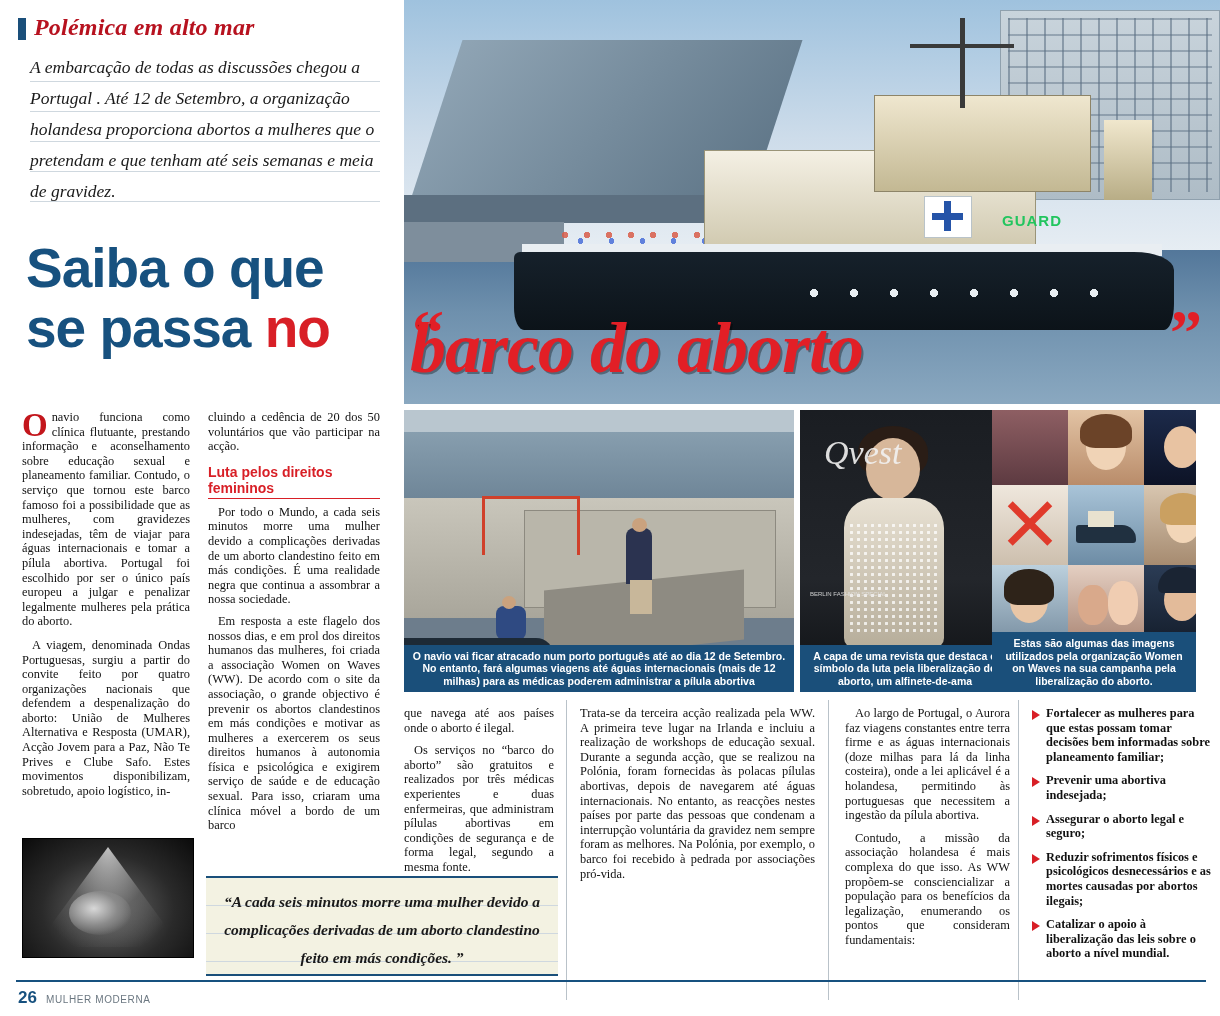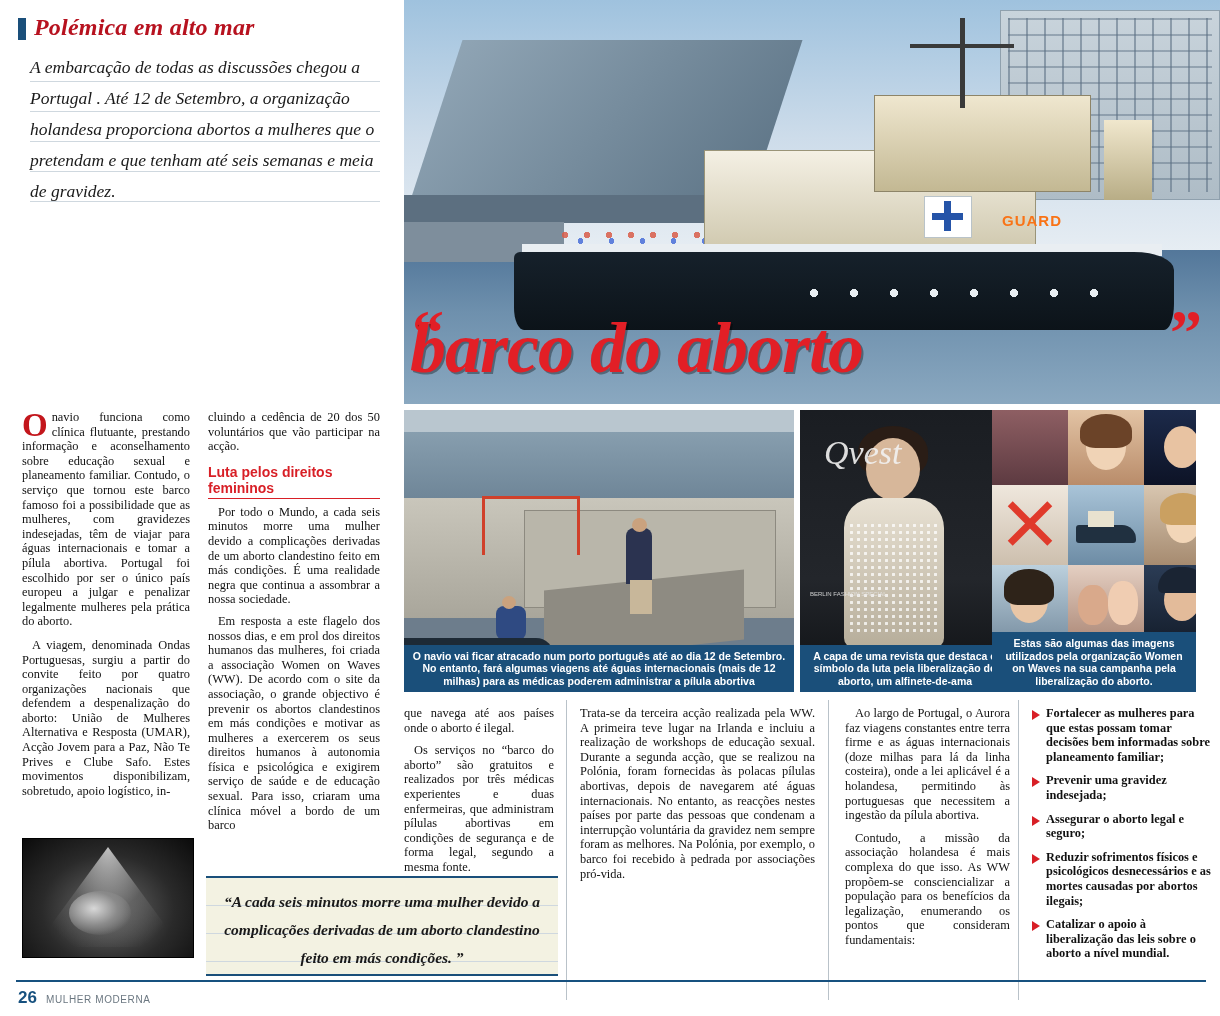--- a/index.html
+++ b/index.html
@@ -106,21 +106,21 @@
   #hero .deckhouse{position:absolute;left:470px;top:95px;width:215px;height:95px;
     background:linear-gradient(#efe7cf,#c3b893);border:1px solid #8d8468;}
   #hero .funnel{position:absolute;left:700px;top:120px;width:48px;height:80px;
     background:linear-gradient(#f0e7cd,#b8ad86);}
   #hero .mast{position:absolute;left:556px;top:18px;width:5px;height:90px;background:#3a3a3a;}
   #hero .yard{position:absolute;left:506px;top:44px;width:104px;height:4px;background:#3a3a3a;}
   #hero .cross-box{position:absolute;left:520px;top:196px;width:46px;height:40px;background:#fff;border:1px solid #b9c3c9;}
   #hero .cross-v{position:absolute;left:540px;top:201px;width:7px;height:30px;background:#2554a8;}
   #hero .cross-h{position:absolute;left:528px;top:213px;width:31px;height:7px;background:#2554a8;}
   #hero .guard{position:absolute;left:598px;top:212px;font-family:"Liberation Sans",sans-serif;
-    font-weight:bold;font-size:15px;color:#f97316;letter-spacing:1px;}
+    font-weight:bold;font-size:15px;color:#22c55e;letter-spacing:1px;}
   #hero .portholes{position:absolute;left:390px;top:288px;width:320px;height:10px;
     background-image:radial-gradient(circle, #e8eef2 0 4px, transparent 4px);
     background-size:40px 10px;background-repeat:repeat-x;}
   #hero .crowd{position:absolute;left:150px;top:222px;width:230px;height:26px;
     background-image:radial-gradient(circle,#d95d4a 0 3px,transparent 3px),radial-gradient(circle,#4a6fd9 0 3px,transparent 3px);
     background-size:22px 26px, 31px 26px;background-position:0 0, 11px 6px;opacity:.85;}
   #hero .dock{position:absolute;left:0;top:222px;width:160px;height:40px;background:#7e8e9c;}
   #titleline{
     position:absolute;left:404px;top:292px;width:816px;height:112px;
     pointer-events:none;
@@ -188,20 +188,24 @@
 </head>
 <body>
 
 <div id="left-col">
 
   <div class="kicker-rule"></div>
   <div id="kicker">Polémica em alto mar</div>
 
   <div id="standfirst">A embarcação de todas as discussões chegou a Portugal . Até 12 de Setembro, a organização holandesa proporciona abortos a mulheres que o pretendam e que tenham até seis semanas e meia de gravidez.</div>
 
+  <div id="headline">
+    <span>Saiba o que</span><br>
+    <span>se passa </span><span class="red">no</span>
+  </div>
 
   <div id="col1" class="bodytext">
     <p style="margin:0 0 9px 0;">
       <span class="dropcap">O</span><span>navio funciona como clínica flutuante, prestando informação e aconselhamento sobre educação sexual e planeamento familiar. Contudo, o serviço que tornou este barco famoso foi a possibilidade que as mulheres, com gravidezes indesejadas, têm de viajar para águas internacionais e tomar a pílula abortiva. Portugal foi escolhido por ser o único país europeu a julgar e penalizar legalmente mulheres pela prática do aborto.</span>
     </p>
     <p style="margin:0;text-indent:10px;">A viagem, denominada Ondas Portuguesas, surgiu a partir do convite feito por quatro organizações nacionais que defendem a despenalização do aborto: União de Mulheres Alternativa e Resposta (UMAR), Acção Jovem para a Paz, Não Te Prives e Clube Safo. Estes movimentos disponibilizam, sobretudo, apoio logístico, in-</p>
   </div>
 
   <div id="col2" class="bodytext">
     <p style="margin:0 0 10px 0;">cluindo a cedência de 20 dos 50 voluntários que vão participar na acção.</p>
@@ -335,21 +339,21 @@
   <p style="margin:0;">Trata-se da terceira acção realizada pela WW. A primeira teve lugar na Irlanda e incluiu a realização de workshops de educação sexual. Durante a segunda acção, que se realizou na Polónia, foram fornecidas às polacas pílulas abortivas, depois de navegarem até águas internacionais. No entanto, as reacções nestes países por parte das pessoas que condenam a interrupção voluntária da gravidez nem sempre foram as melhores. Na Polónia, por exemplo, o barco foi recebido à pedrada por associações pró-vida.</p>
 </div>
 
 <div class="lowcol bodytext" id="lc3">
   <p style="margin:0 0 8px 0;text-indent:10px;">Ao largo de Portugal, o Aurora faz viagens constantes entre terra firme e as águas internacionais (doze milhas para lá da linha costeira), onde a lei aplicável é a holandesa, permitindo às portuguesas que necessitem a ingestão da pílula abortiva.</p>
   <p style="margin:0;text-indent:10px;">Contudo, a missão da associação holandesa é mais complexa do que isso. As WW propõem-se consciencializar a população para os benefícios da legalização, enumerando os pontos que consideram fundamentais:</p>
 </div>
 
 <div class="lowcol" id="lc4">
   <div class="bullet-item">Fortalecer as mulheres para que estas possam tomar decisões bem informadas sobre planeamento familiar;</div>
-  <div class="bullet-item">Prevenir uma gravidez indesejada;</div>
+  <div class="bullet-item">Prevenir uma abortiva indesejada;</div>
   <div class="bullet-item">Assegurar o aborto legal e seguro;</div>
   <div class="bullet-item">Reduzir sofrimentos físicos e psicológicos desnecessários e as mortes causadas por abortos ilegais;</div>
   <div class="bullet-item">Catalizar o apoio à liberalização das leis sobre o aborto a nível mundial.</div>
 </div>
 
 <div id="footer-rule"></div>
 <div id="folio">26</div>
 <div id="mag">MULHER MODERNA</div>
 
 </body></html>

